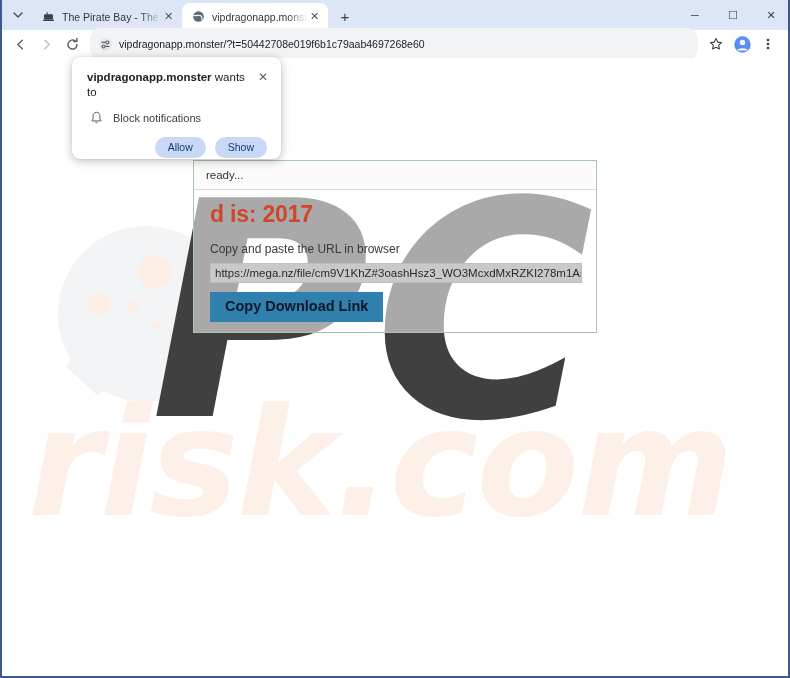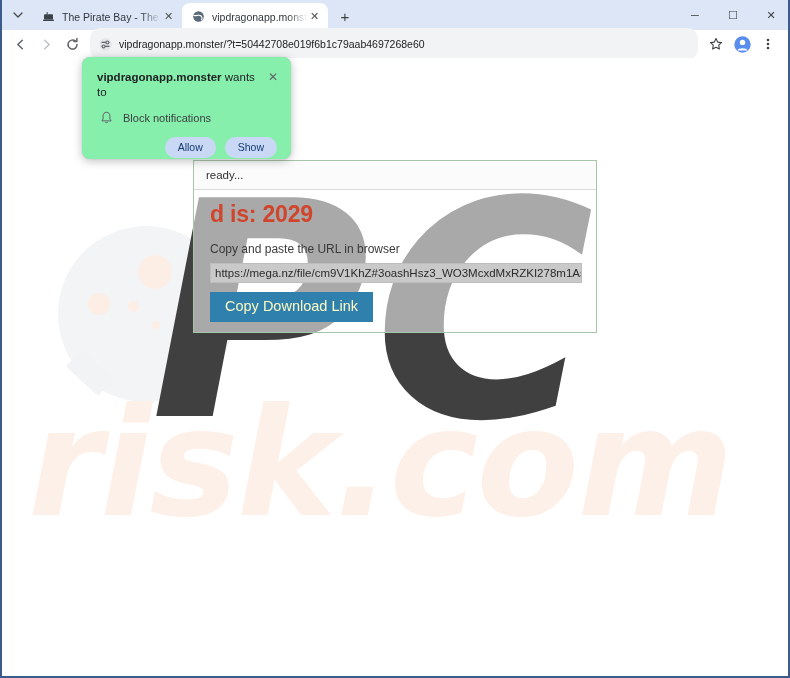--- a/index.html
+++ b/index.html
@@ -185,33 +185,34 @@
     font-family: "Liberation Sans", sans-serif;
     padding: 0 4px;
     line-height: 18px;
     overflow: hidden;
     white-space: nowrap;
   }
   .copy-btn {
     margin-top: 9px;
     display: inline-block;
     background: #3080ad;
-    color: #fef9c3;
+    color: #0f172a;
     border: none;
     font-size: 14.5px;
     font-family: "Liberation Sans", sans-serif;
     padding: 7px 15px 8px 15px;
     line-height: 1;
+    font-weight: bold;
   }
 
   
   .permbubble {
-    position: absolute; left: 82px; top: 57px;
+    position: absolute; left: 72px; top: 57px;
     width: 209px; height: 102px;
-    background: #86efac;
+    background: #ffffff;
     border-radius: 8px;
     box-shadow: 0 2px 10px rgba(0,0,0,.26), 0 0 1px rgba(0,0,0,.2);
     z-index: 50;
   }
   .pb-head {
     display: flex; align-items: flex-start;
     padding: 13px 9px 0 15px;
   }
   .pb-title {
     flex: 1 1 auto;
@@ -370,21 +371,21 @@
       <div class="wm-dot" style="left:175px;top:250px;width:13px;height:13px;"></div>
       <div class="wm-pc">PC</div>
       <div class="wm-risk">risk.com</div>
     </div>
 
     <div class="panel">
       <div class="panel-head">
         <span class="panel-head-text">ready...</span>
       </div>
       <div class="panel-body">
-        <div class="headline">d is: 2029</div>
+        <div class="headline">d is: 2017</div>
         <div class="copy-label">Copy and paste the URL in browser</div>
         <div class="url-field">https://mega.nz/file/cm9V1KhZ#3oashHsz3_WO3McxdMxRZKI278m1AscskP</div>
         <button class="copy-btn">Copy Download Link</button>
       </div>
     </div>
   </div>
 
   <div class="permbubble">
     <div class="pb-head">
       <div class="pb-title">

